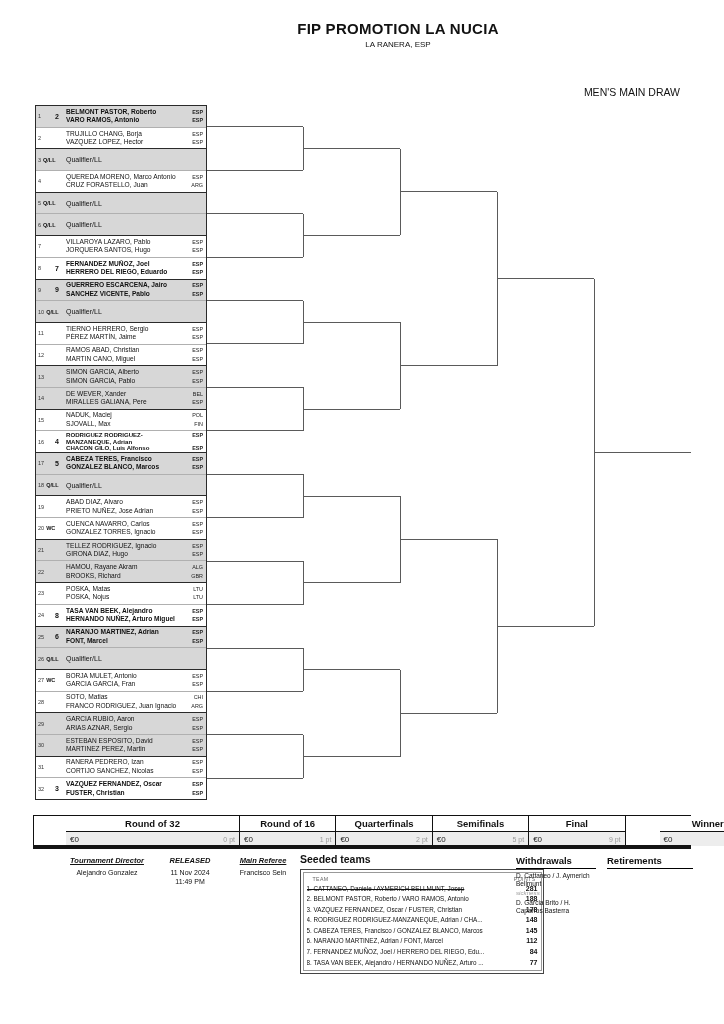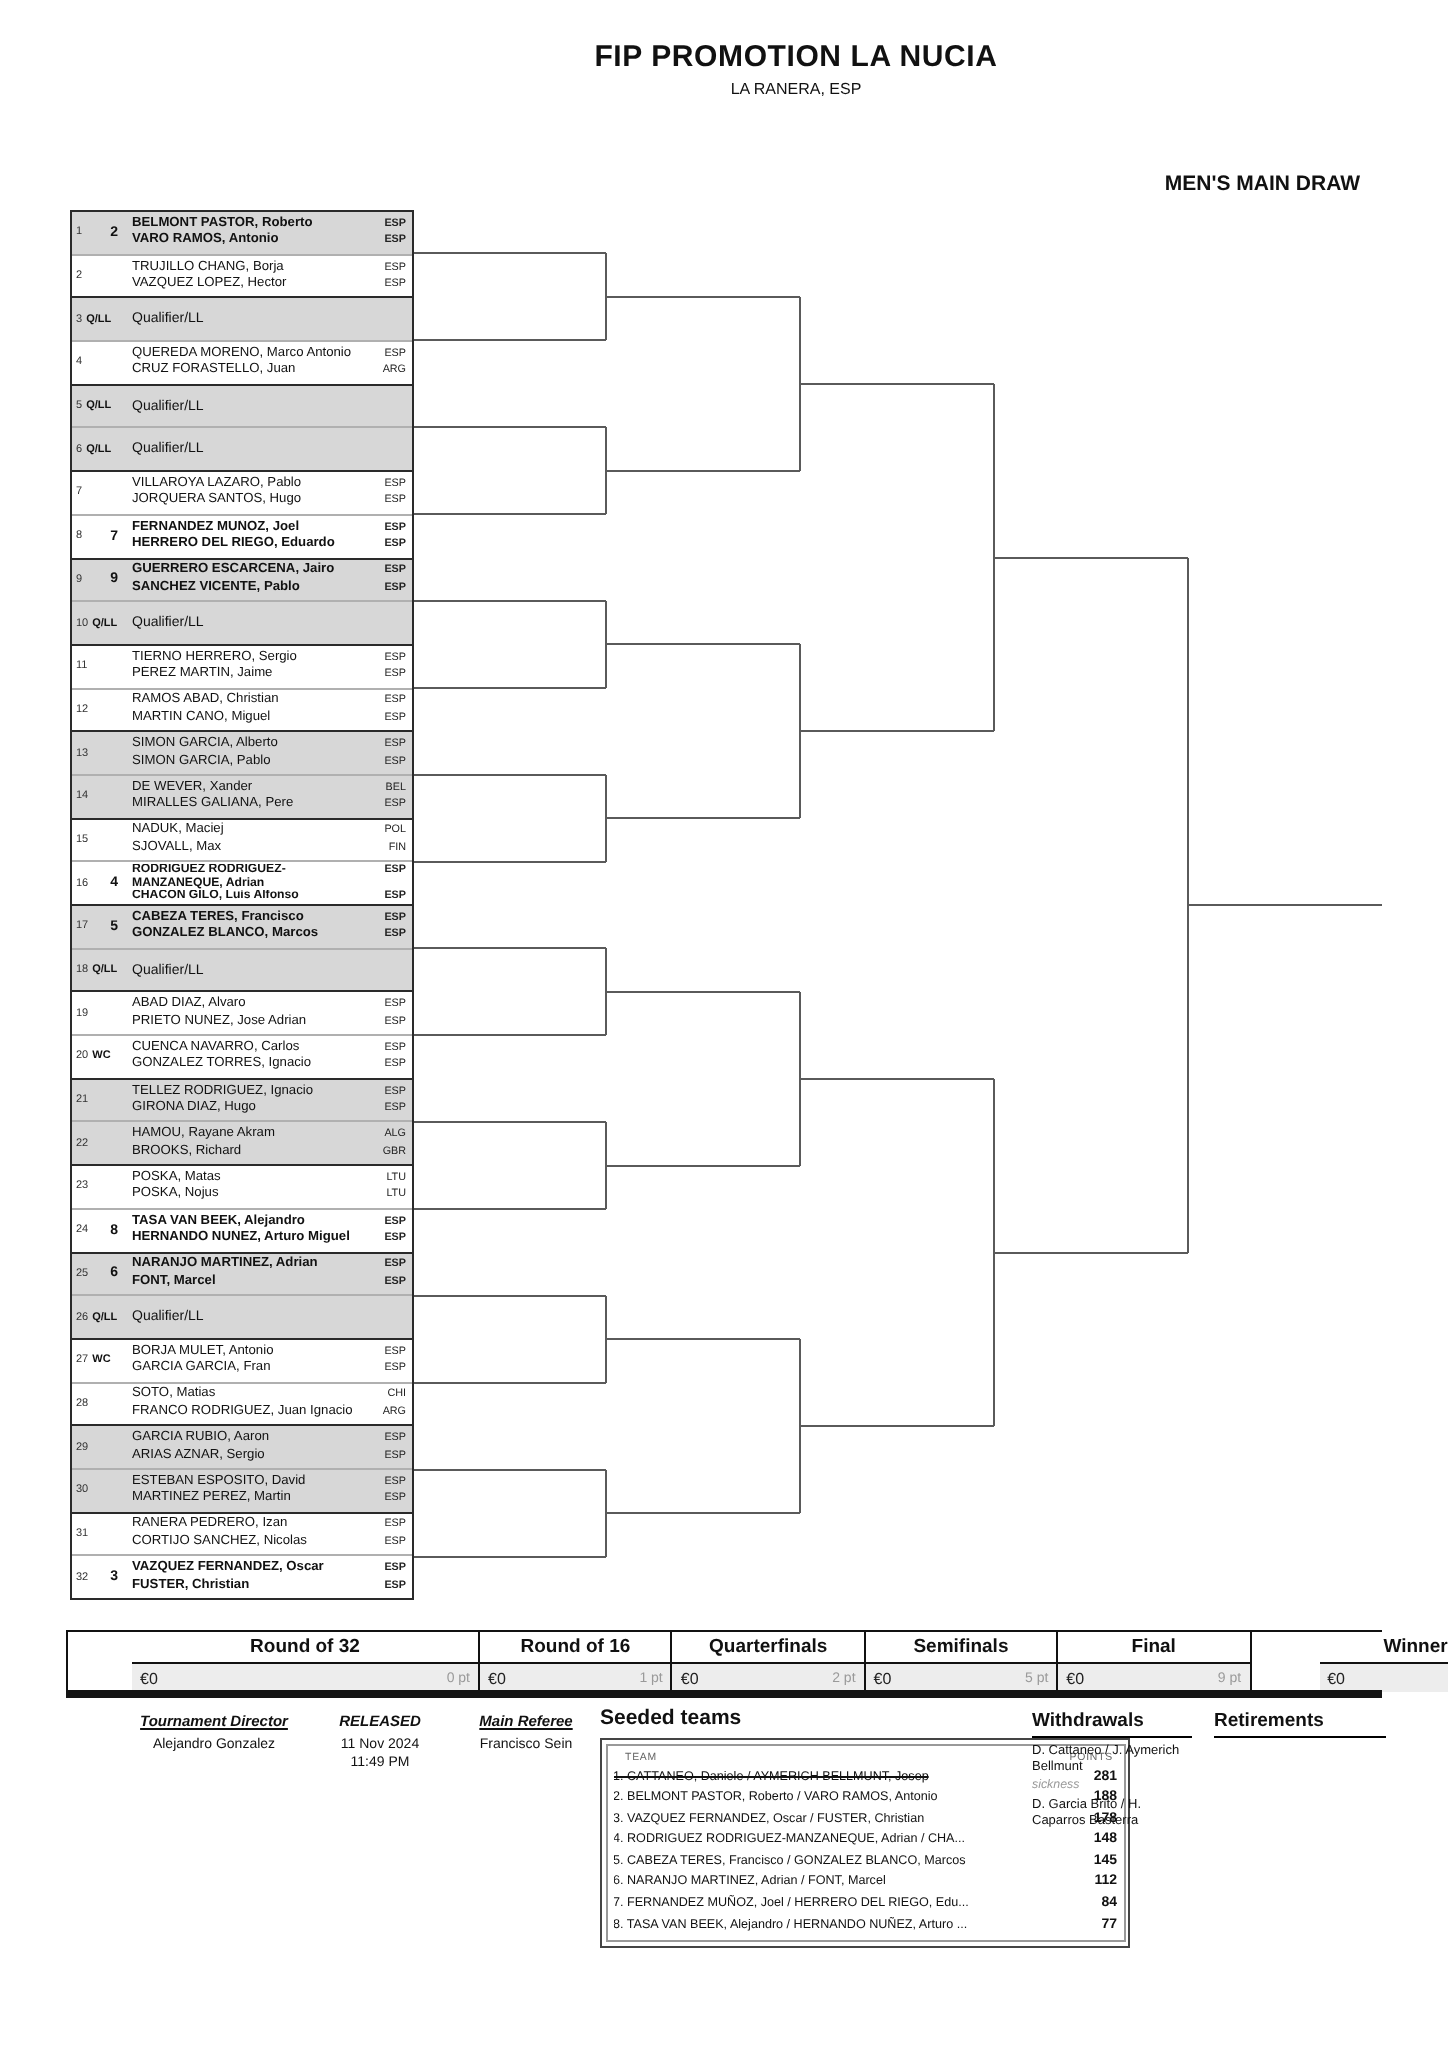--- a/index.html
+++ b/index.html
@@ -3,21 +3,21 @@
 <meta charset="utf-8">
 <style>
   html,body{margin:0;padding:0;background:#fff;}
   .page{position:relative;width:724px;height:1024px;background:#fff;overflow:hidden;
         font-family:"Liberation Sans", sans-serif;color:#111;}
   
   .hdr{position:absolute;top:20px;left:0;width:100%;text-align:center;padding-left:36px;}
   .hdr .title{font-size:15px;font-weight:bold;letter-spacing:.3px;}
   .hdr .loc{font-size:8px;margin-top:3px;}
   .hdr .dates{font-size:8.5px;margin-top:5px;}
-  .drawlabel{position:absolute;top:86px;right:44px;font-size:10.5px;font-weight:bold;}
+  .drawlabel{position:absolute;top:86px;right:44px;font-size:10.5px;font-weight:normal;}
   
   .entries{position:absolute;left:35px;top:105px;width:172px;height:695px;
            border:1px solid #2a2a2a;box-sizing:border-box;display:flex;flex-direction:column;}
   .row{flex:1 1 0;display:flex;min-height:0;border-bottom:1px solid #b0b0b0;background:#fff;box-sizing:border-box;}
   .row:nth-child(even){border-bottom:1.2px solid #2a2a2a;}
   .row:last-child{border-bottom:none;}
   .row.shaded{background:#d7d7d7;}
   .lab{width:27px;flex:none;display:flex;align-items:center;padding:0 2px;box-sizing:border-box;}
   .pos{font-size:5.5px;color:#333;}
   .tag{font-size:5.5px;font-weight:bold;margin-left:2px;}
@@ -47,21 +47,21 @@
   .thickbar{position:absolute;left:33px;top:845px;width:658px;height:4px;background:#141414;}
   
   .fblock{position:absolute;top:856px;text-align:center;}
   .flabel{font-size:7.5px;font-weight:bold;text-decoration:underline;font-style:italic;}
   .flabel.nound{text-decoration:none;}
   .fvalue{font-size:7px;margin-top:2.5px;line-height:9px;}
   .director{left:57px;width:100px;}
   .released{left:158px;width:64px;}
   .referee{left:233px;width:60px;}
   
-  .seededwrap{position:absolute;left:300px;top:853px;width:265px;}
+  .seededwrap{position:absolute;left:300px;top:853px;width:244px;}
   .seededtitle{font-size:10.5px;font-weight:bold;}
   .seededtable{margin-top:4px;border:1px solid #444;padding:1.5px;}
   .seedinner{border:1px solid #999;padding:1px 3px 2px 3px;}
   .seedhead{display:flex;justify-content:space-between;padding:2px 2px 2px 6px;}
   .seedhead span{font-size:5.2px;color:#666;letter-spacing:.4px;}
   .seedrow{display:flex;align-items:baseline;line-height:10.6px;}
   .seedteam{font-size:6.3px;flex:1;white-space:nowrap;overflow:hidden;}
   .seedrow.struck .seedteam{text-decoration:line-through;}
   .seedpts{font-size:7px;font-weight:bold;width:22px;text-align:right;flex:none;}
   

